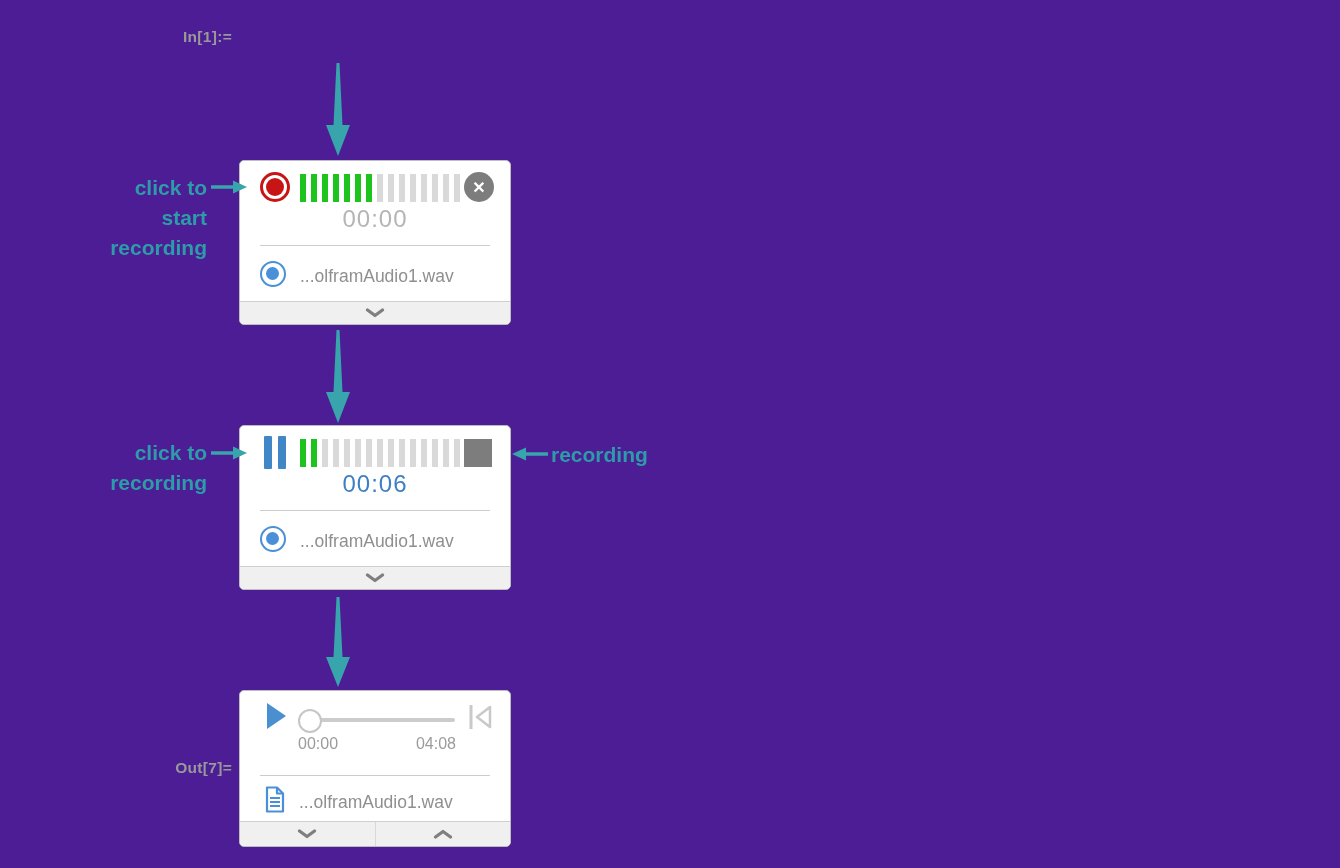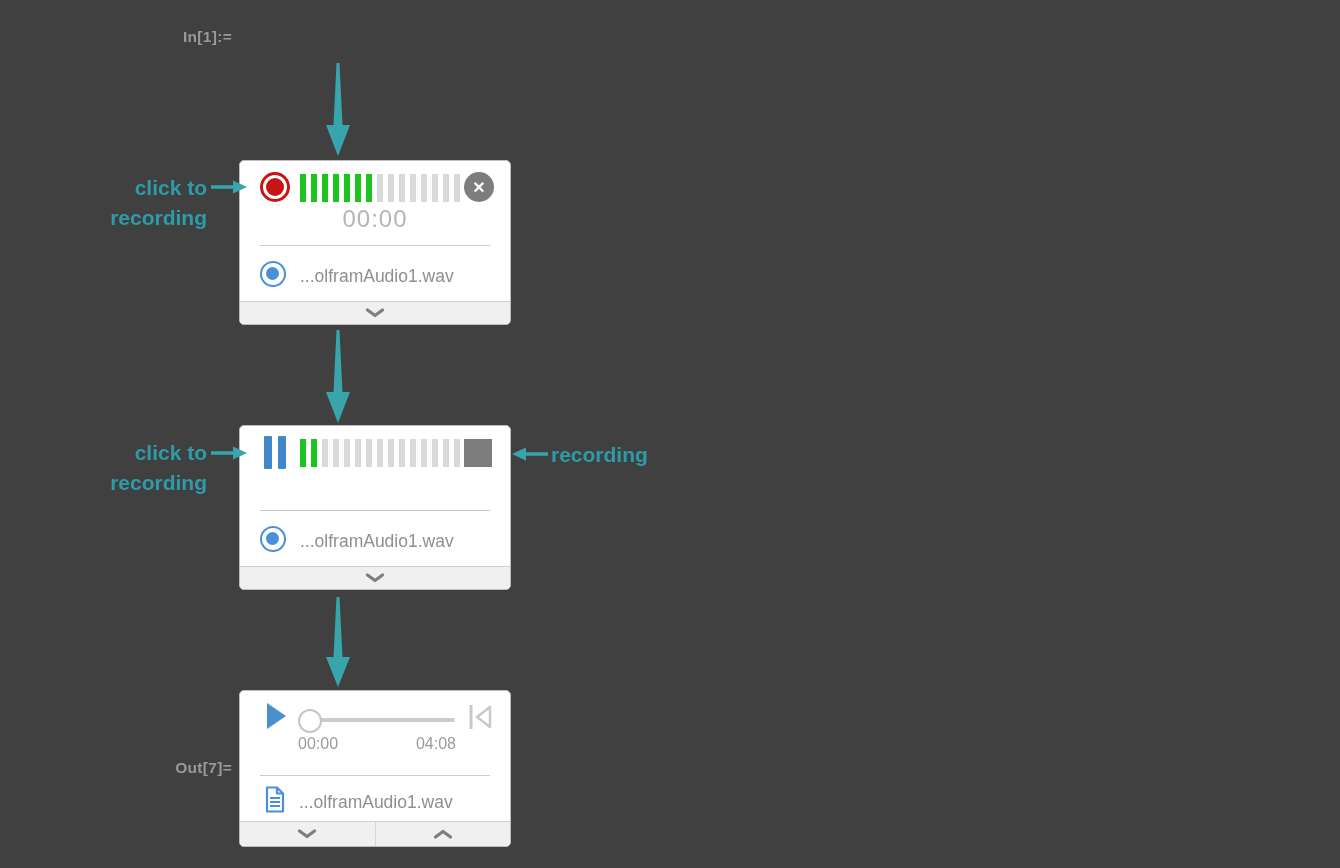--- a/index.html
+++ b/index.html
@@ -1,16 +1,16 @@
 <!DOCTYPE html>
 <html><head>
 <meta charset="utf-8">
 <style>
   html,body { margin:0; padding:0; background:#000; }
-  .canvas { position:relative; width:1340px; height:868px; background:#404040; overflow:hidden;
+  .canvas { position:relative; width:1340px; height:868px; background:#4c1d95; overflow:hidden;
             font-family:"Liberation Sans", sans-serif; }
 
   
   .io-label { position:absolute; width:112px; text-align:right; color:#999;
               font-size:15.5px; font-weight:bold; letter-spacing:.3px; }
 
   
   .ann { position:absolute; color:#2e9ba8; font-size:21px; font-weight:bold;
          line-height:30px; }
   .ann.right-aligned { text-align:right; }
@@ -120,20 +120,21 @@
     </div>
     <div class="bottom-bar">
       <svg width="20" height="10" viewBox="0 0 20 10">
         <polyline points="2.5,2 10,7.5 17.5,2" fill="none" stroke="#7f7f7f" stroke-width="3.2" stroke-linecap="round" stroke-linejoin="round"></polyline>
       </svg>
     </div>
   </div>
 
   <div class="ann right-aligned" style="left:20px; top:173px; width:187px;">
     <div>click to</div>
+    <div>start</div>
     <div>recording</div>
   </div>
   <svg class="flow-arrow" style="left:210px; top:179px;" width="38" height="16" viewBox="0 0 38 16">
     <line x1="1" y1="8" x2="24" y2="8" stroke="#38a4ab" stroke-width="3.5"></line>
     <polygon points="23,1.5 37,8 23,14.5" fill="#38a4ab"></polygon>
   </svg>
 
   <svg class="flow-arrow" style="left:324px; top:330px;" width="28" height="93" viewBox="0 0 28 93">
     <polygon points="12.5,0 15.5,0 18.5,62 26,62 14,93 2,62 9.5,62" fill="#38a4ab"></polygon>
   </svg>
@@ -154,20 +155,21 @@
         <div class="bar"></div>
         <div class="bar"></div>
         <div class="bar"></div>
         <div class="bar"></div>
         <div class="bar"></div>
         <div class="bar"></div>
         <div class="bar"></div>
         <div class="bar"></div>
       </div>
     <div class="stop-btn"></div>
+    <div class="timer active">00:06</div>
     <div class="divider"></div>
     <div class="file-row">
       <div class="radio-icon">
           <div class="dot"></div>
         </div>
       <span class="file-name">...olframAudio1.wav</span>
     </div>
     <div class="bottom-bar">
       <svg width="20" height="10" viewBox="0 0 20 10">
         <polyline points="2.5,2 10,7.5 17.5,2" fill="none" stroke="#7f7f7f" stroke-width="3.2" stroke-linecap="round" stroke-linejoin="round"></polyline>

